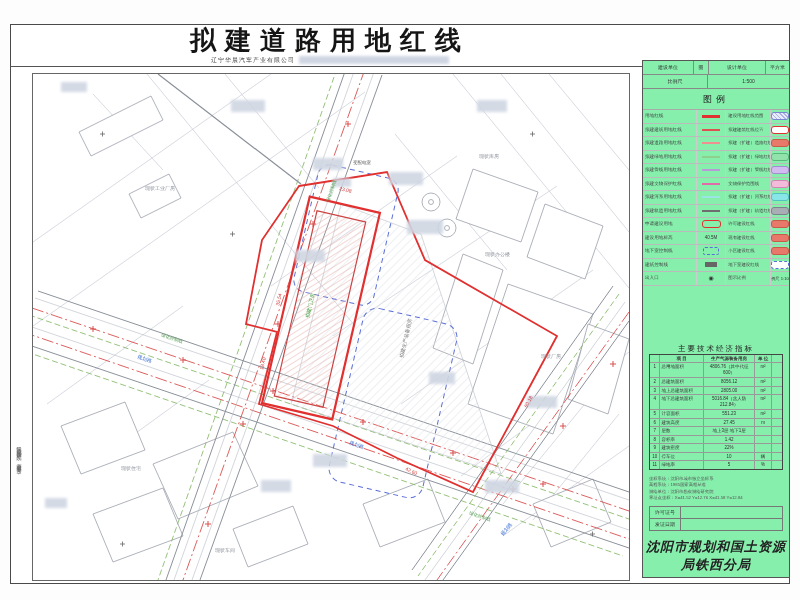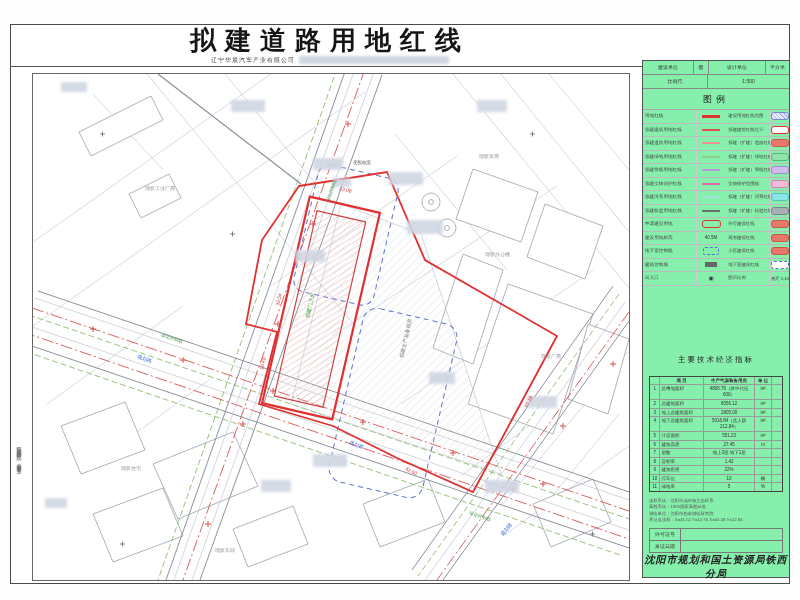--- a/index.html
+++ b/index.html
@@ -23,38 +23,38 @@
   .lgrow{display:flex;border-bottom:0.5px solid #bbb;height:12.5px;align-items:center;}
   .lgc{overflow:hidden;white-space:nowrap;}
   .l1{width:52px;font-size:4.6px;color:#444;padding-left:2px;border-right:0.5px solid #ccc;height:100%;line-height:12.5px;}
   .l2{width:29px;display:flex;align-items:center;justify-content:center;border-right:0.5px solid #ccc;height:100%;}
   .l3{width:43px;font-size:4.4px;color:#444;padding-left:2px;border-right:0.5px solid #ccc;height:100%;line-height:12.5px;}
   .l4{width:18px;display:flex;align-items:center;justify-content:center;height:100%;font-size:4.2px;color:#333;}
   .sym-line{display:inline-block;width:18px;}
   .swatch{display:inline-block;width:16px;height:6px;border-radius:3px;}
   .hatchblue{background:repeating-linear-gradient(45deg,#aab4e8 0 1px,#e9edfb 1px 3px);border:0.8px solid #7a86d0;}
   .dashblue{border:0.8px dashed #5b6fd4;background:#fff;}
-  #ind-title{text-align:center;font-size:7.5px;letter-spacing:2px;color:#222;margin:11px 0;}
+  #ind-title{text-align:center;font-size:7.5px;letter-spacing:2px;color:#222;margin:0 0;}
   #ind-table{margin:0 6px;border:0.9px solid #444;}
   .indrow{display:flex;border-bottom:0.4px solid #999;align-items:stretch;}
   .indrow:last-child{border-bottom:none;}
   .ic{font-size:4.5px;color:#333;border-right:0.4px solid #999;padding:1px 1px;line-height:5.5px;overflow:hidden;}
   .ic:last-child{border-right:none;}
   .c-n{width:8px;text-align:center;}
   .c-name{width:43px;}
   .c-val{width:52px;text-align:center;}
   .c-unit{width:14px;text-align:center;}
   .c-x{width:9px;}
   .ind-head .ic{font-weight:bold;text-align:center;}
   #notes{margin:6px 6px 0 6px;font-size:4.3px;color:#555;line-height:6.5px;}
   .fieldrow{display:flex;margin:0 6px;border:0.6px solid #777;border-bottom:none;height:11px;}
   .fieldrow.last{border-bottom:0.6px solid #777;}
   .f-label{width:30px;font-size:5px;color:#333;line-height:11px;text-align:center;border-right:0.6px solid #777;}
   .f-value{flex:1;}
-  #authority{text-align:center;font-family:"DejaVu Serif",serif;font-style:italic;font-weight:bold;font-size:10px;color:#222;margin-top:0;letter-spacing:1px;}
+  #authority{text-align:center;font-family:"DejaVu Serif",serif;font-style:italic;font-weight:bold;font-size:13px;color:#222;margin-top:7px;letter-spacing:1px;}
 </style>
 </head>
 <body>
 
 <div class="abs" id="outer-frame"></div>
 
 <div class="abs" id="title-wrap">
   <div id="main-title">拟建道路用地红线</div>
 </div>
 <div class="abs" id="sub-wrap">

